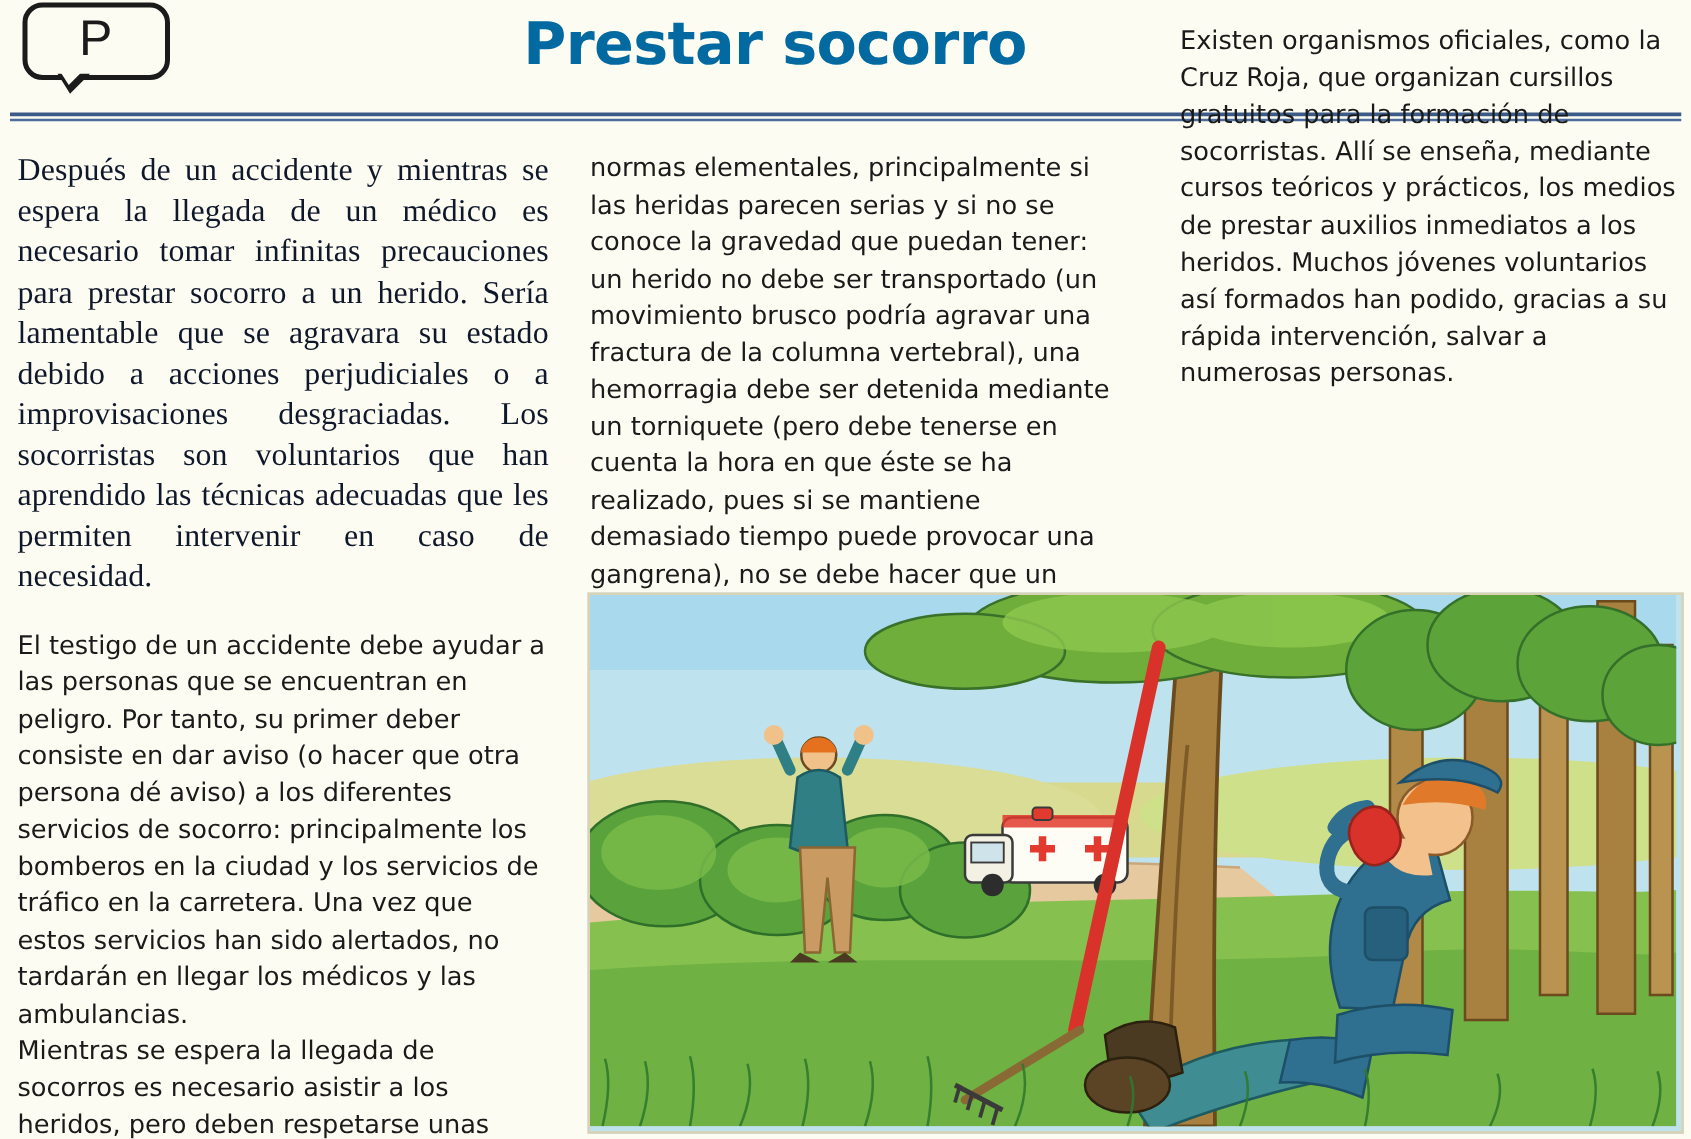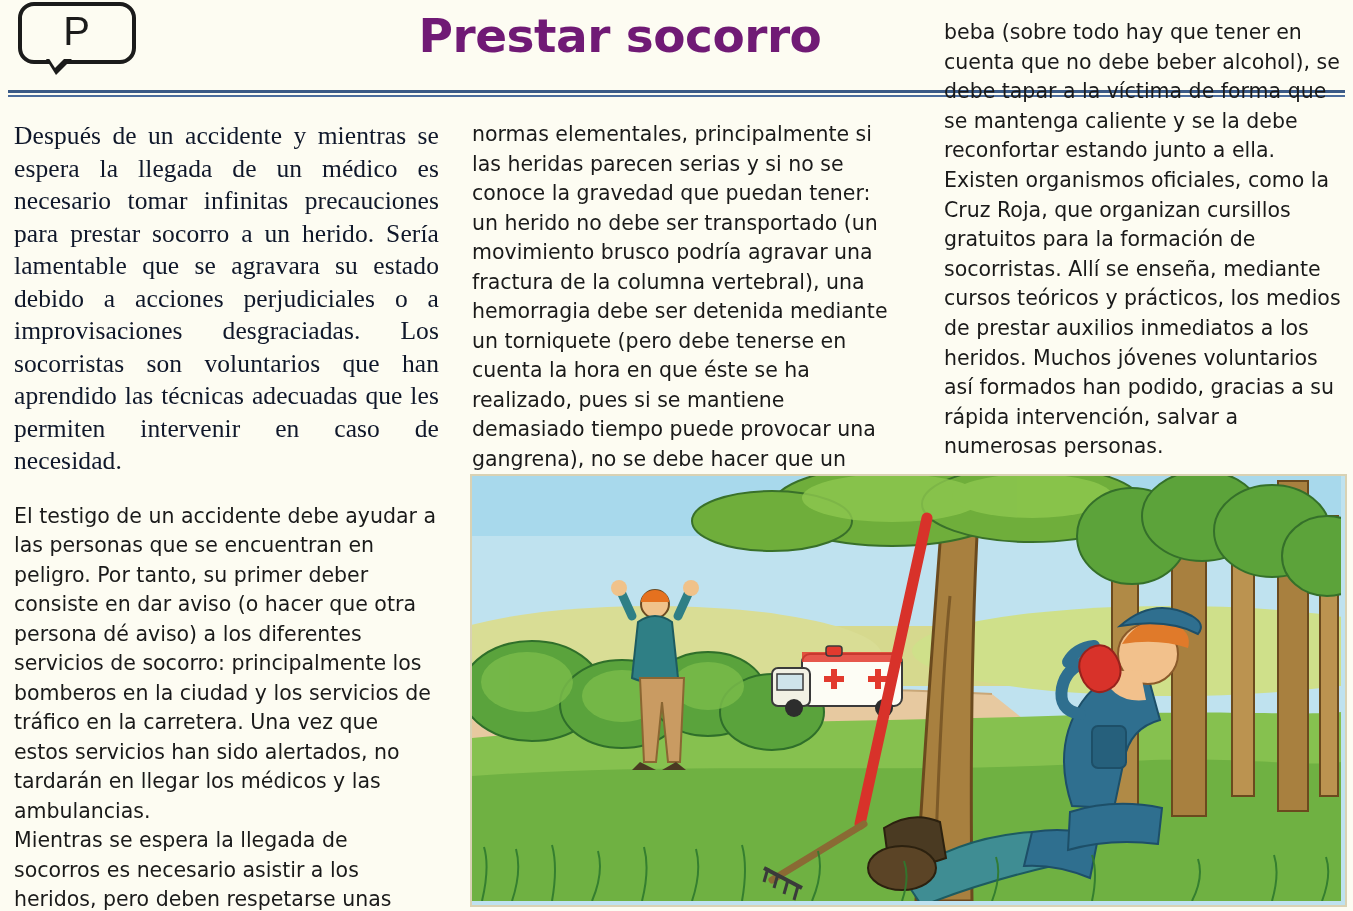--- a/index.html
+++ b/index.html
@@ -72,21 +72,21 @@
   .article-title {
     position: absolute;
     left: 300px;
     top: 8px;
     width: 640px;
     text-align: center;
     font-family: "DejaVu Sans", sans-serif;
     font-weight: bold;
     font-size: 47px;
     letter-spacing: -0.5px;
-    color: #701a75;
+    color: #0369a1;
   }
   .rule {
     position: absolute;
     left: 8px;
     top: 90px;
     width: 1337px;
     height: 3px;
     background: #3b5a86;
   }
   .rule.thin {
@@ -161,21 +161,20 @@
         <p>Mientras se espera la llegada de socorros es necesario asistir a los heridos, pero deben respetarse unas cuantas</p>
       </div>
   </div>
 
   <div class="col col2">
     <div class="body-text">normas elementales, principalmente si las heridas parecen serias y si no se conoce la gravedad que puedan tener: un herido no debe ser transportado (un movimiento brusco podría agravar una fractura de la columna vertebral), una hemorragia debe ser detenida mediante un torniquete (pero debe tenerse en cuenta la hora en que éste se ha realizado, pues si se mantiene demasiado tiempo puede provocar una gangrena), no se debe hacer que un herido grave</div>
   </div>
 
   <div class="col col3">
     <div class="body-text">
-        <p>beba (sobre todo hay que tener en cuenta que no debe beber alcohol), se debe tapar a la víctima de forma que se mantenga caliente y se la debe reconfortar estando junto a ella.</p>
         <p>Existen organismos oficiales, como la Cruz Roja, que organizan cursillos gratuitos para la formación de socorristas. Allí se enseña, mediante cursos teóricos y prácticos, los medios de prestar auxilios inmediatos a los heridos. Muchos jóvenes voluntarios así formados han podido, gracias a su rápida intervención, salvar a numerosas personas.</p>
       </div>
   </div>
 
   <div class="illustration">
     <svg class="ill-svg" width="869" height="425" viewBox="0 0 869 425" xmlns="http://www.w3.org/2000/svg">
 
       <rect x="0" y="0" width="869" height="200" fill="#bfe2ef"></rect>
       <rect x="0" y="0" width="869" height="60" fill="#a8d9ec"></rect>
 

